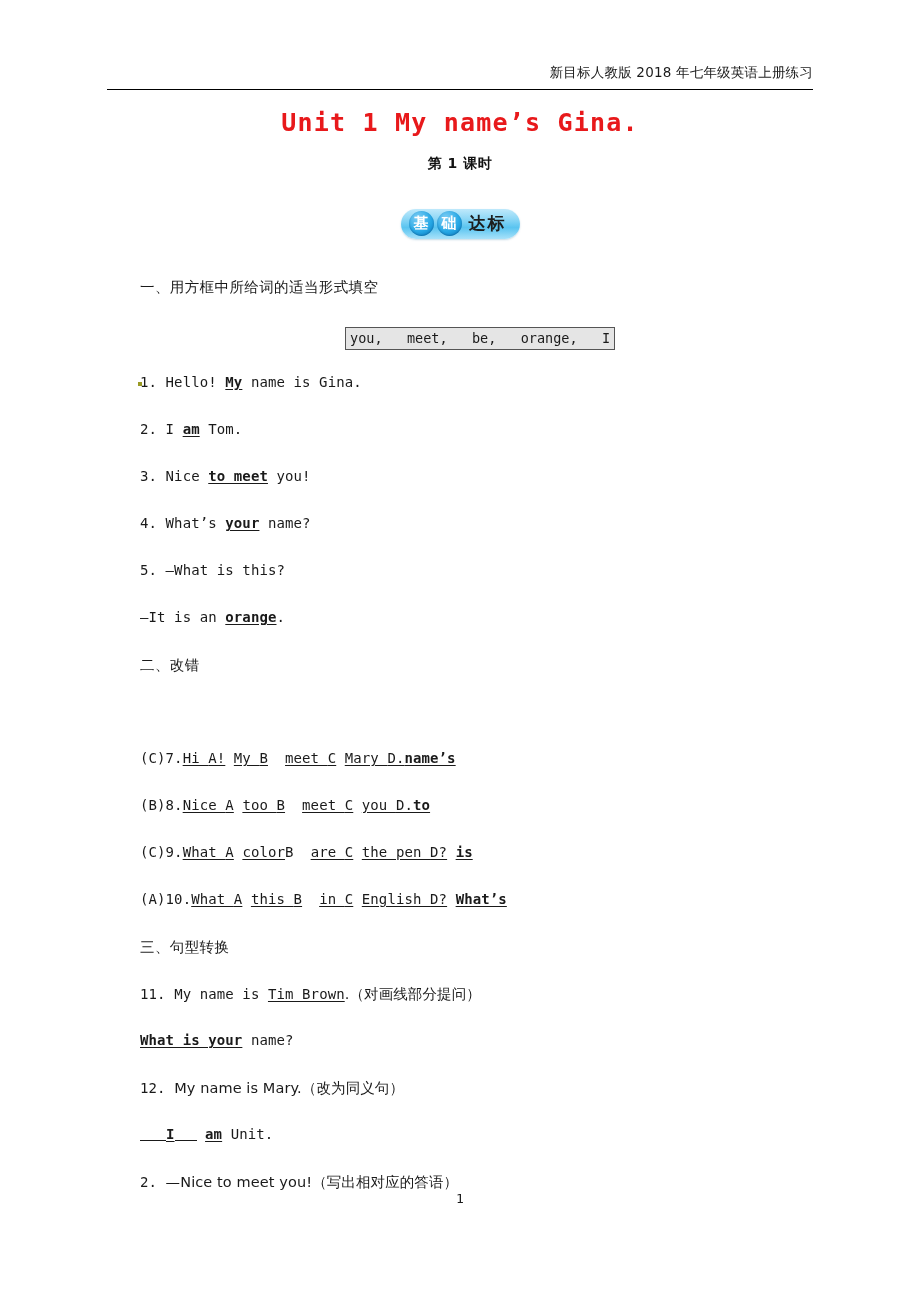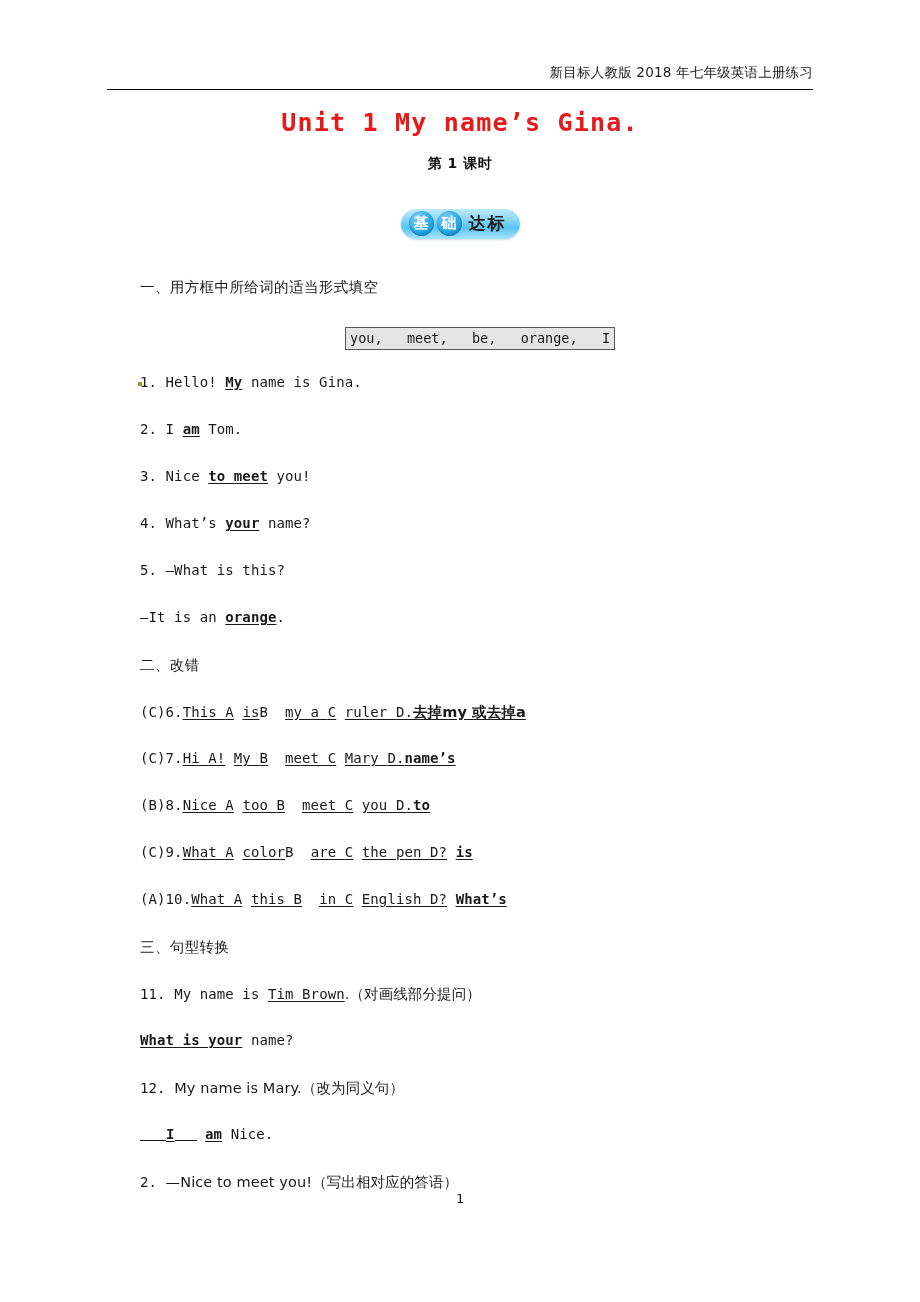--- a/index.html
+++ b/index.html
@@ -248,23 +248,20 @@
   </div>
 
   <div class="line" style="top:609px;">
     <span>—It is an  </span><span class="ans">orange</span><span>.</span>
   </div>
 
   <div class="section-head" style="top:656px;">
     <span class="cn">二、改错</span>
   </div>
 
-  <div class="line" style="top:703px;">
-    <span>(C)</span><span>6.</span><span class="u">This </span><span class="u">A</span><span>&nbsp;</span><span class="u">is</span><span>B</span><span>&nbsp;&nbsp;</span><span class="u">my a </span><span class="u">C</span><span>&nbsp;</span><span class="u">ruler </span><span class="u">D.</span><span class="ans cn">去掉my 或去掉a</span>
-  </div>
 
   <div class="line" style="top:750px;">
     <span>(C)</span><span>7.</span><span class="u">Hi </span><span class="u">A!</span><span>&nbsp;</span><span class="u">My </span><span class="u">B</span><span>&nbsp;&nbsp;</span><span class="u">meet </span><span class="u">C</span><span>&nbsp;</span><span class="u">Mary </span><span class="u">D.</span><span class="ans">name’s</span>
   </div>
 
   <div class="line" style="top:797px;">
     <span>(B)</span><span>8.</span><span class="u">Nice </span><span class="u">A</span><span>&nbsp;</span><span class="u">too </span><span class="u">B</span><span>&nbsp;&nbsp;</span><span class="u">meet </span><span class="u">C</span><span>&nbsp;</span><span class="u">you </span><span class="u">D.</span><span class="ans">to</span>
   </div>
 
   <div class="line" style="top:844px;">
@@ -285,21 +282,21 @@
 
   <div class="line" style="top:1032px;">
     <span class="ans">What is your</span><span> name?</span>
   </div>
 
   <div class="line" style="top:1079px;">
     <span>12.</span><span>&nbsp;</span><span class="cn">My name is Mary.（改为同义句）</span>
   </div>
 
   <div class="line" style="top:1126px;">
-    <span class="blank-pre"></span><span class="ans">I</span><span class="blank-post"></span><span>&nbsp;</span><span class="ans">am</span><span> Nice.</span>
+    <span class="blank-pre"></span><span class="ans">I</span><span class="blank-post"></span><span>&nbsp;</span><span class="ans">am</span><span> Unit.</span>
   </div>
 
   <div class="line" style="top:1173px;">
     <span>2.</span><span>&nbsp;</span><span class="cn">—Nice to meet you!（写出相对应的答语）</span>
   </div>
 
   <div class="page-number">1</div>
 
 </div>
 

